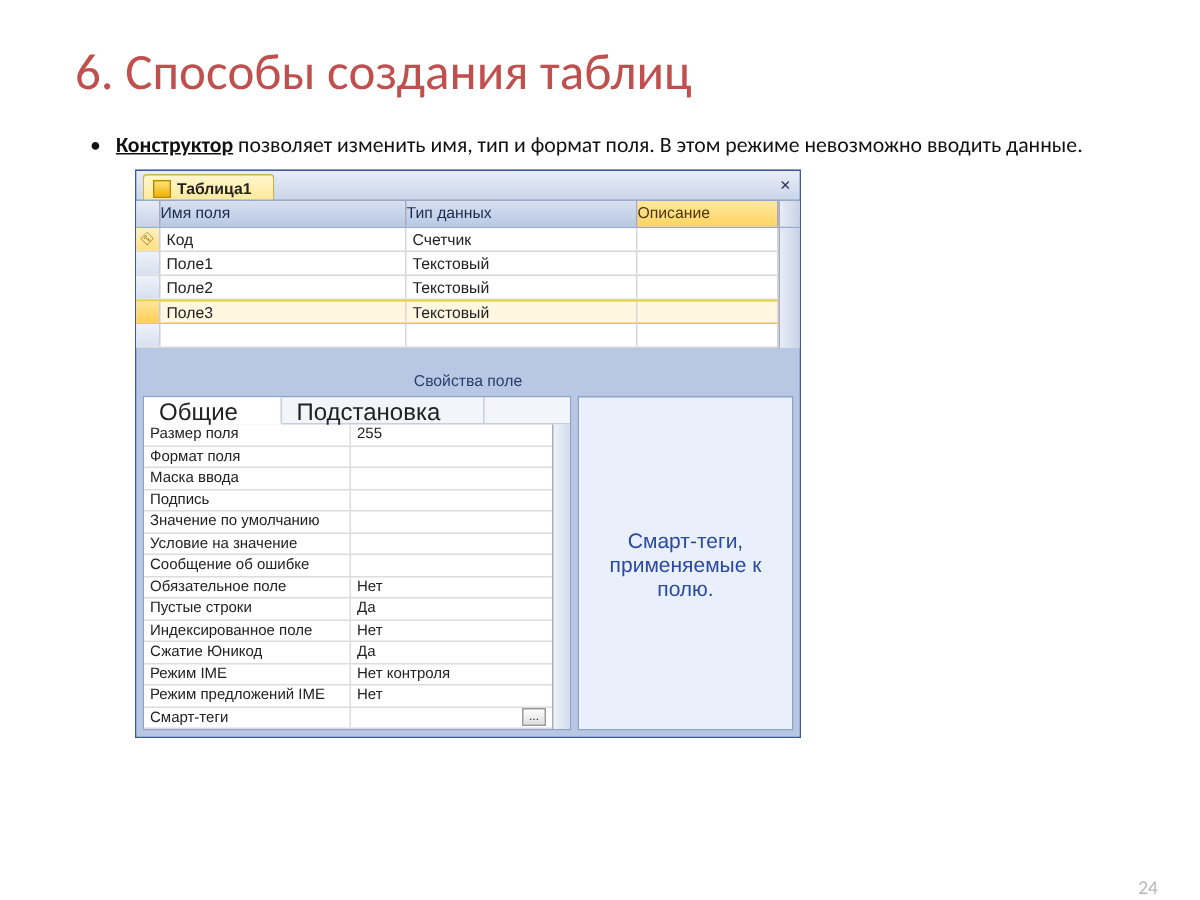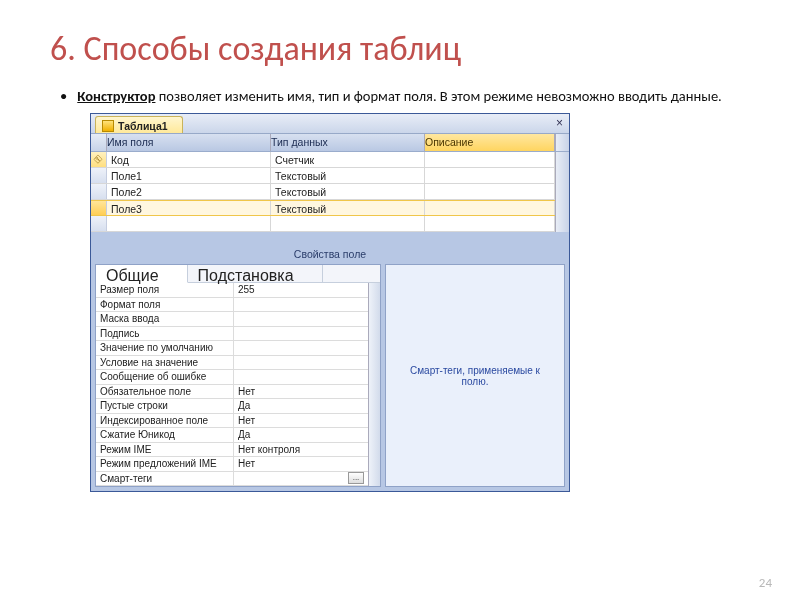--- a/index.html
+++ b/index.html
@@ -19,21 +19,21 @@
   .bullet-block {
     padding: 18px 40px 8px 60px;
     font-size: 14.5px;
     color: #111;
     line-height: 1.25;
   }
   .bullet-block .dot { display:inline-block; width:14px; }
   .bullet-block .lead { text-decoration: underline; font-weight:700;text-align:center; }
   .app-window {
     margin: 0 0 1px 90px;
-    width: 480px;
+    width: 444px;
     border: 1px solid #3b5998;
     background: #b7c7e4;
     font-family: Tahoma, Arial, sans-serif;
     font-size: 10.5px;
     color: #222;
   }
   .tabbar {
     background: linear-gradient(#e8edf7, #cbd6ea);
     height: 20px;
     display:flex; align-items:flex-end;
@@ -127,25 +127,25 @@
     margin-left:auto; width:16px; height:12px;
     border:1px solid #999; background:linear-gradient(#fefefe,#dedede);
     font-size:8px; text-align:center; line-height:10px;
   }
   .prop-scroll { width:12px; background:linear-gradient(90deg,#eef2f9,#d2dbeb); border-left:1px solid #aab;}
   .prop-body { display:flex; }
   .prop-rows { flex:1; }
   .prop-right {
     flex:1; background:#eaf0fb; border:1px solid #8fa2c7;
     display:flex; align-items:center; justify-content:center;
-    color:#2a49a0; font-size:10px; text-align:center;
+    color:#2a49a0; font-size:14px; text-align:center;
     padding: 0 12px;
   }
   .page-num {
-    position:absolute; right:28px; bottom:10px;
+    position:absolute; right:28px; bottom:0;
     color:#b8b8b8; font-size:13px;
   }
 </style>
 </head>
 <body>
 
 <div class="slide-title">6. Способы создания таблиц</div>
 
 <div class="bullet-block">
   <span class="dot">•</span>

